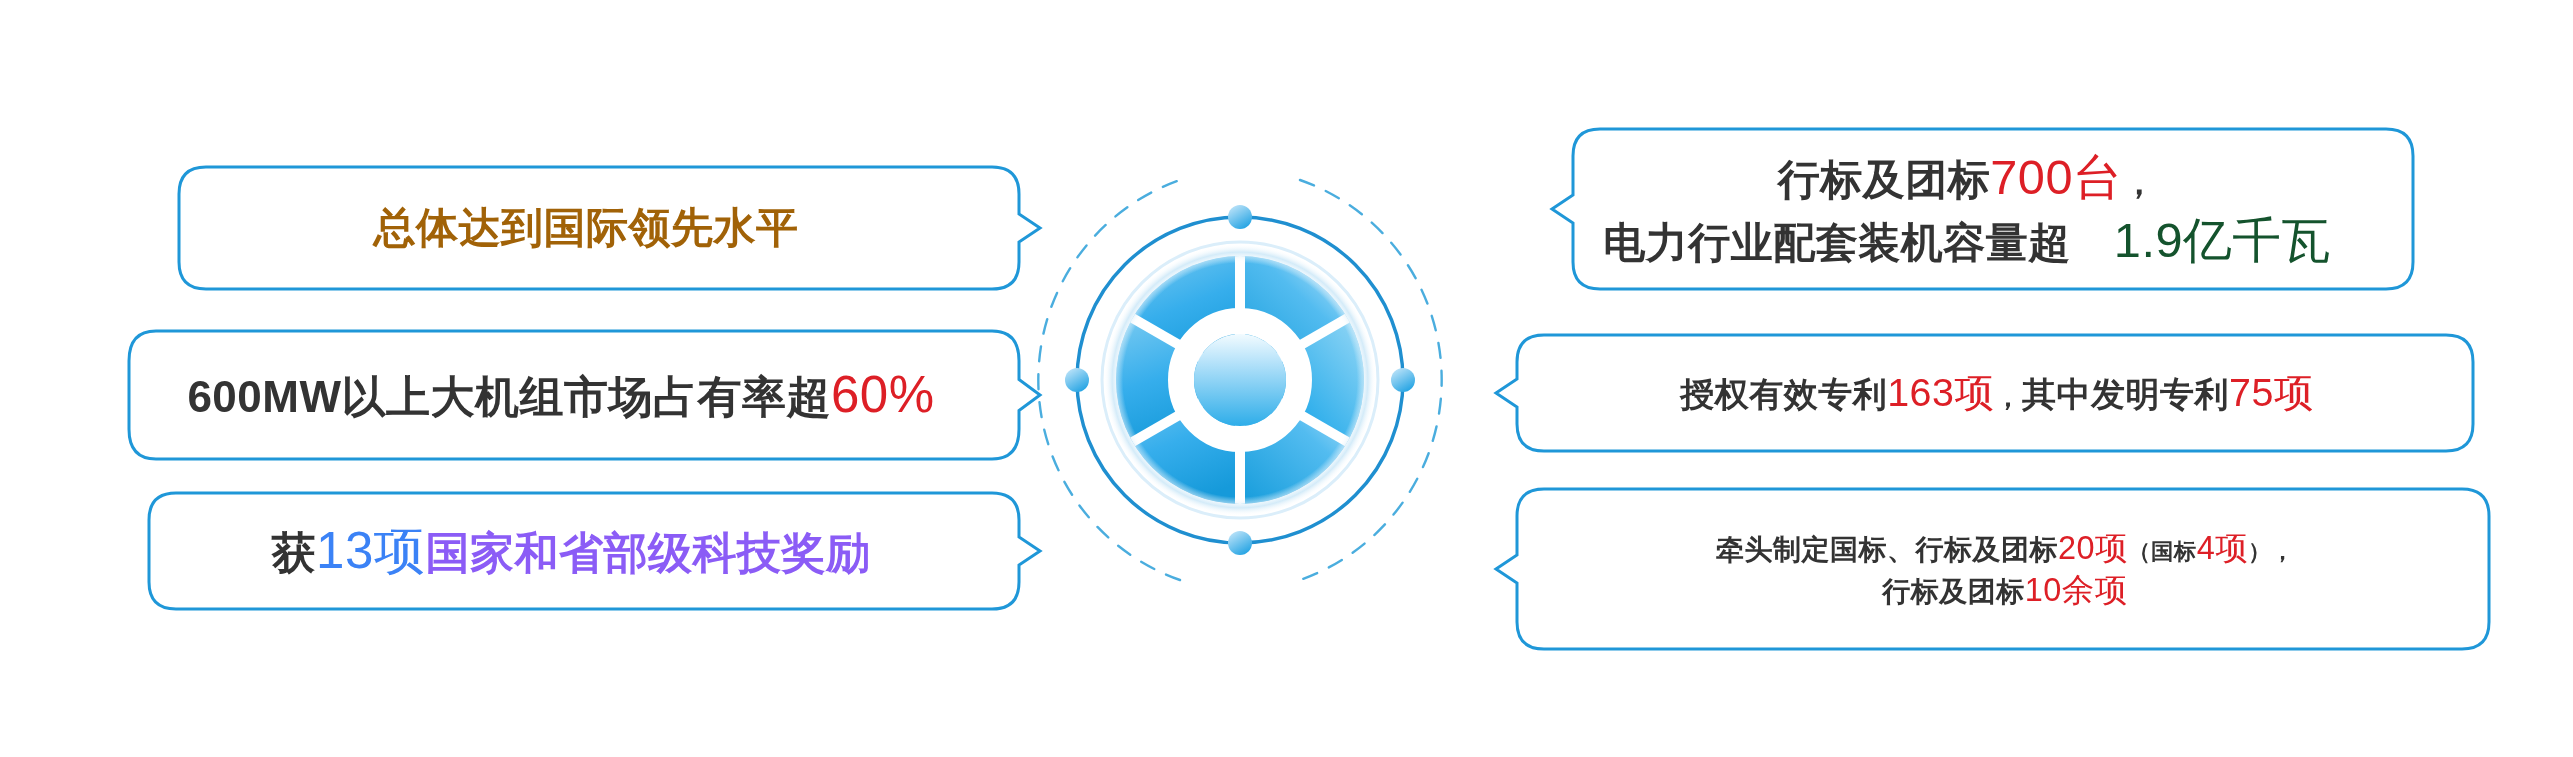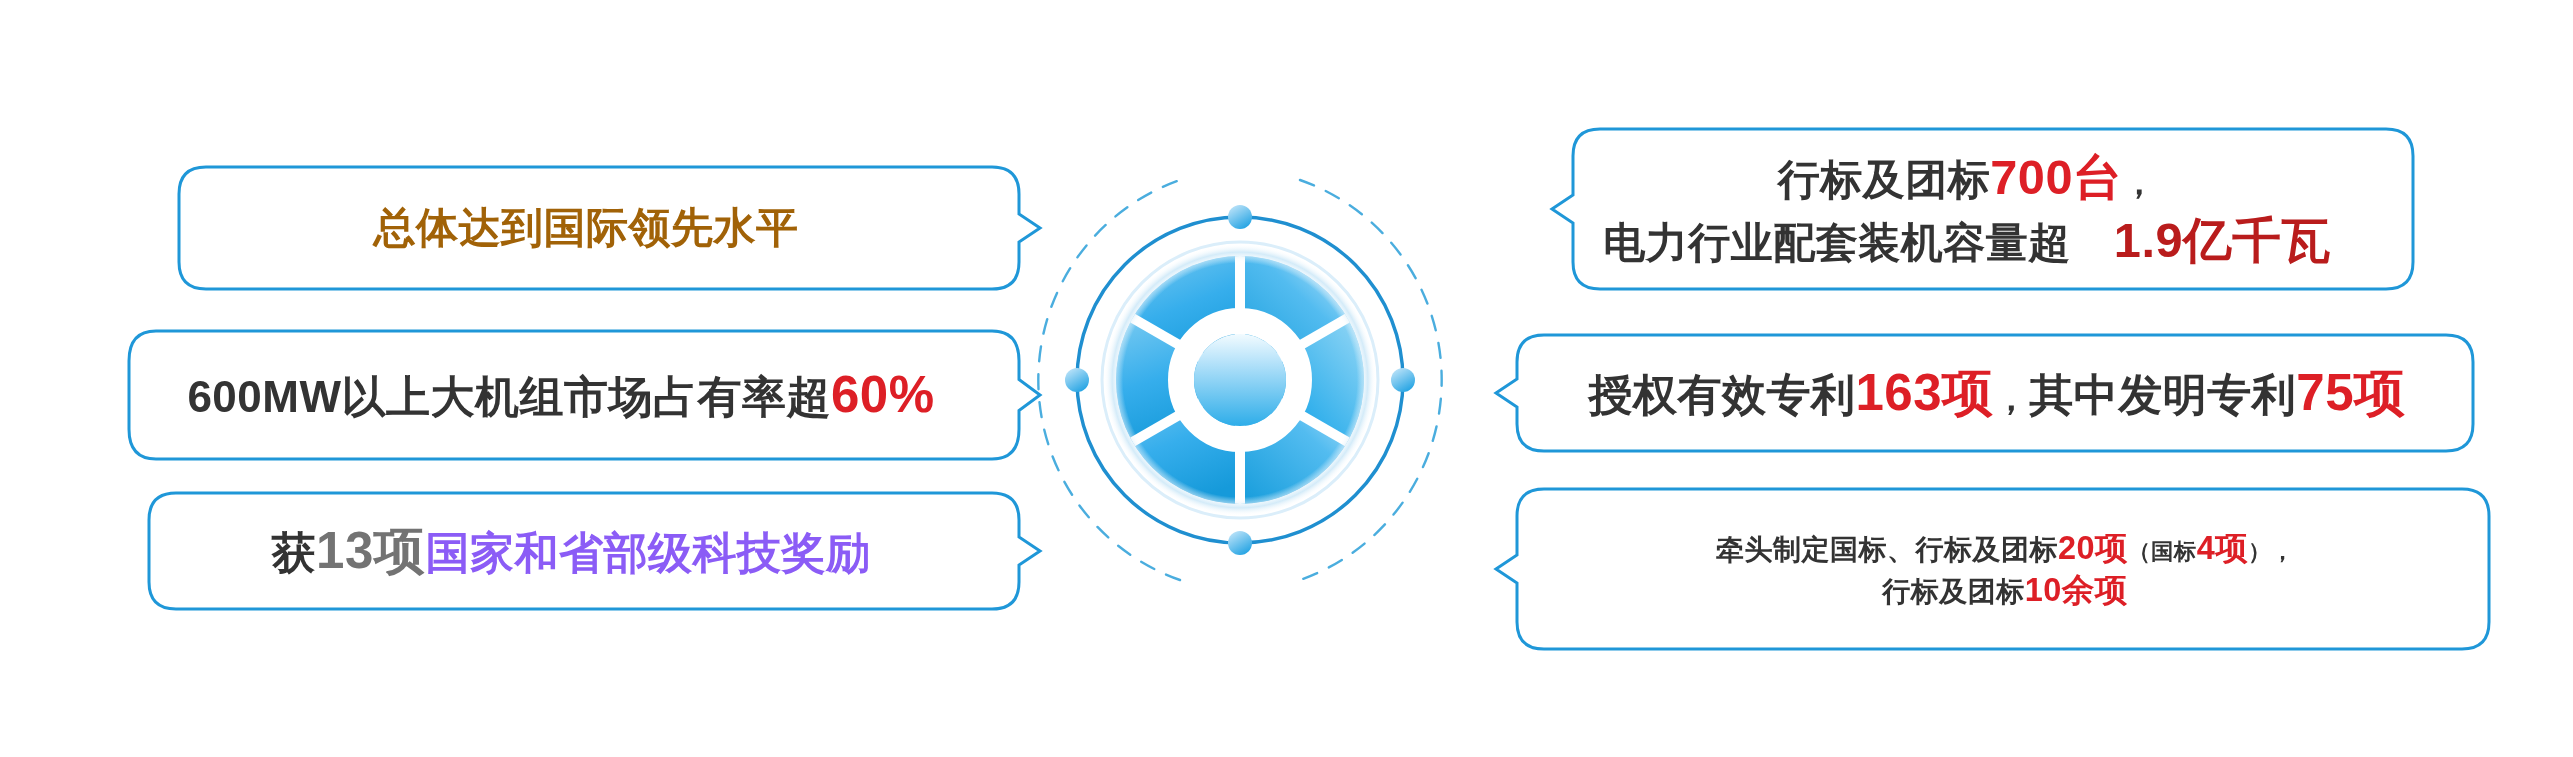--- a/index.html
+++ b/index.html
@@ -48,39 +48,39 @@
   .card.right .card-text { padding-left: 42px; }
 
   .ln { display: block; }
 
   .tx {
     color: #333333;
     font-weight: 700;
   }
   .num {
     color: #dd1f26;
-    font-weight: 700;
+    font-weight: 400;
   }
   .paren {
     color: #333333;
     font-weight: 700;
     font-size: 0.80em;
   }
   .punc {
     color: #333333;
     font-weight: 700;
     font-size: 0.80em;
   }
 
   
   #card-1 .card-text { font-size: 42px; }
   #card-2 .card-text { font-size: 44px; }
   #card-3 .card-text { font-size: 44px; }
   #card-4 .card-text { font-size: 42px; }
-  #card-5 .card-text { font-size: 44px; }
+  #card-5 .card-text { font-size: 34px; }
   #card-6 .card-text { font-size: 28px; }
 
   #card-2 .num, #card-3 .num { font-size: 1.16em; }
   #card-4 .num, #card-5 .num, #card-6 .num { font-size: 1.16em; }
 
   
   #center-graphic {
     position: absolute;
     left: 1018px;
     top: 158px;
@@ -117,21 +117,21 @@
         <span class="ln"><span class="tx" style="color: rgb(51, 51, 51);">600MW以上大机组市场占有率超</span><span class="num" style="color: rgb(221, 31, 38);">60%</span></span>
       </div>
   </div>
 
   <div class="card left" id="card-3" style="left:148px; top:492px; width:872px; height:118px;">
     <svg class="card-svg" viewBox="0 0 872 118" preserveAspectRatio="none">
       <path d="M 28 1 L 844 1 Q 871 1 871 28 L 871 45 L 892 59 L 871 73 L 871 90
                Q 871 117 844 117 L 28 117 Q 1 117 1 90 L 1 28 Q 1 1 28 1 Z" fill="#ffffff" stroke="#1f97d8" stroke-width="3" vector-effect="non-scaling-stroke"></path>
     </svg>
     <div class="card-text">
-        <span class="ln"><span class="tx" style="color: rgb(51, 51, 51);">获</span><span class="num" style="color: #737373;">13项</span><span class="tx" style="color: #8b5cf6;">国家和省部级科技奖励</span></span>
+        <span class="ln"><span class="tx" style="color: rgb(51, 51, 51);">获</span><span class="num" style="color: #3b82f6;">13项</span><span class="tx" style="color: #8b5cf6;">国家和省部级科技奖励</span></span>
       </div>
   </div>
 
   <div id="center-graphic">
     <svg viewBox="0 0 444 444" xmlns="http://www.w3.org/2000/svg">
       <defs>
         <linearGradient id="segA" x1="0" y1="0" x2="0.35" y2="1">
           <stop offset="0%" stop-color="#7fcdf2"></stop>
           <stop offset="55%" stop-color="#36aeec"></stop>
           <stop offset="100%" stop-color="#169ada"></stop>
@@ -215,21 +215,21 @@
   </div>
 
   <div class="card right" id="card-4" style="left:1494px; top:128px; width:920px; height:162px;">
     <svg class="card-svg" viewBox="0 0 920 162" preserveAspectRatio="none">
       <path d="M 892 1 L 106 1 Q 79 1 79 28 L 79 67 L 58 81 L 79 95 L 79 134
                Q 79 161 106 161 L 892 161 Q 919 161 919 134 L 919 28
                Q 919 1 892 1 Z" fill="#ffffff" stroke="#1f97d8" stroke-width="3" vector-effect="non-scaling-stroke"></path>
     </svg>
     <div class="card-text">
         <span class="ln"><span class="tx" style="color: rgb(51, 51, 51);">行标及团标</span><span class="num" style="color: rgb(221, 31, 38);">700台</span><span class="punc" style="color: rgb(51, 51, 51);">，</span></span>
-        <span class="ln"><span class="tx" style="color: rgb(51, 51, 51);">电力行业配套装机容量超</span><span class="num" style="color: #b91c1c; margin-left: 43px;">1.9亿千瓦</span></span>
+        <span class="ln"><span class="tx" style="color: rgb(51, 51, 51);">电力行业配套装机容量超</span><span class="num" style="color: #14532d; margin-left: 43px;">1.9亿千瓦</span></span>
       </div>
   </div>
 
   <div class="card right" id="card-5" style="left:1494px; top:334px; width:980px; height:118px;">
     <svg class="card-svg" viewBox="0 0 980 118" preserveAspectRatio="none">
       <path d="M 952 1 L 50 1 Q 23 1 23 28 L 23 45 L 2 59 L 23 73 L 23 90
                Q 23 117 50 117 L 952 117 Q 979 117 979 90 L 979 28
                Q 979 1 952 1 Z" fill="#ffffff" stroke="#1f97d8" stroke-width="3" vector-effect="non-scaling-stroke"></path>
     </svg>
     <div class="card-text">

